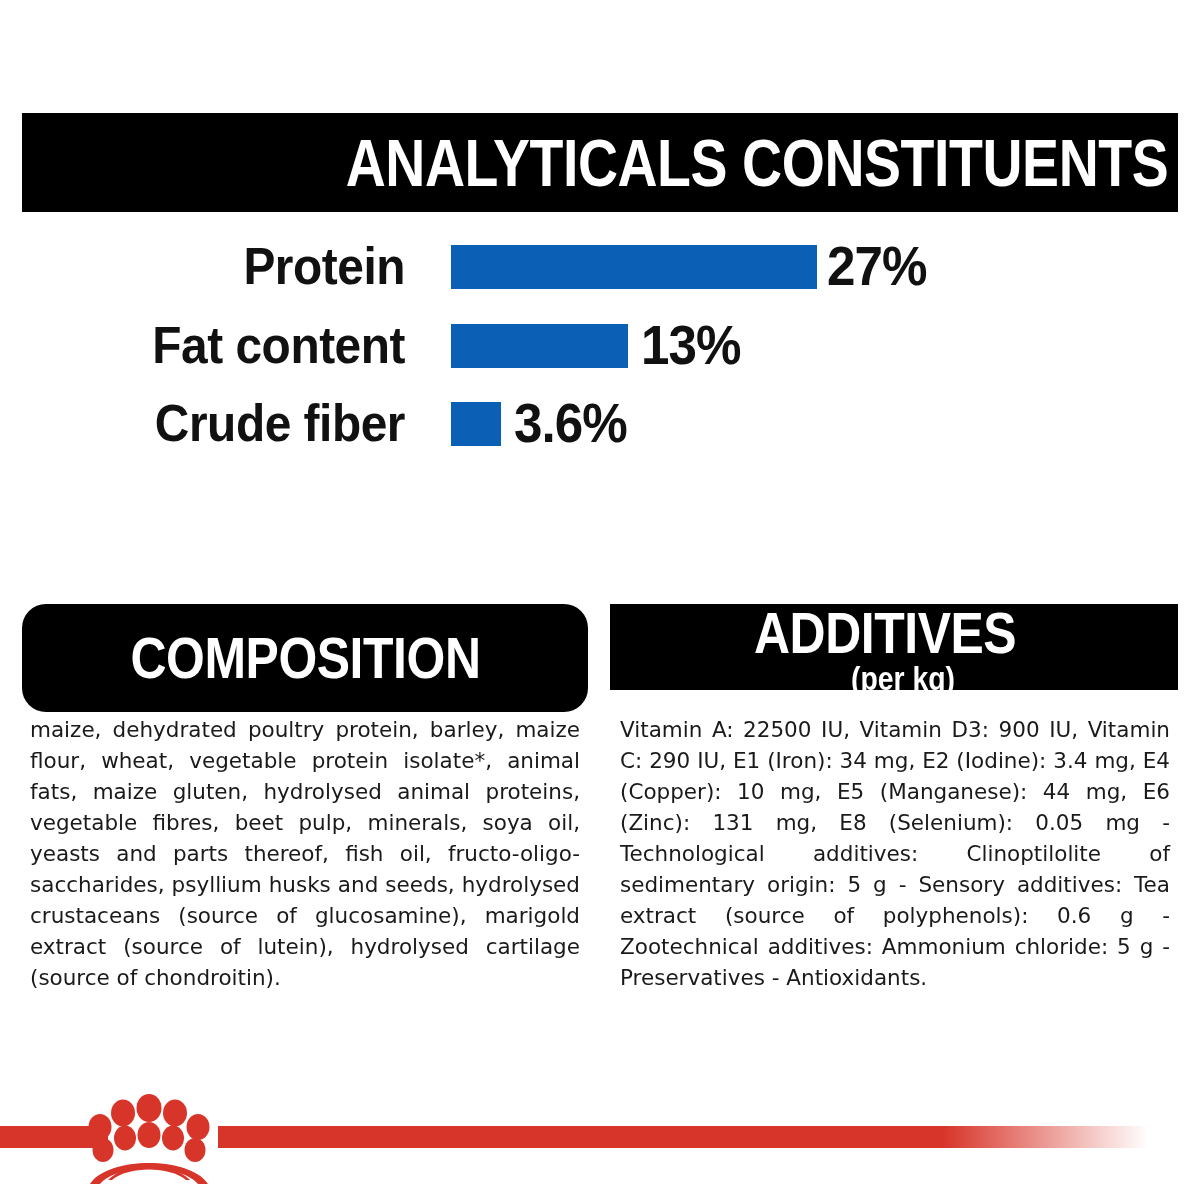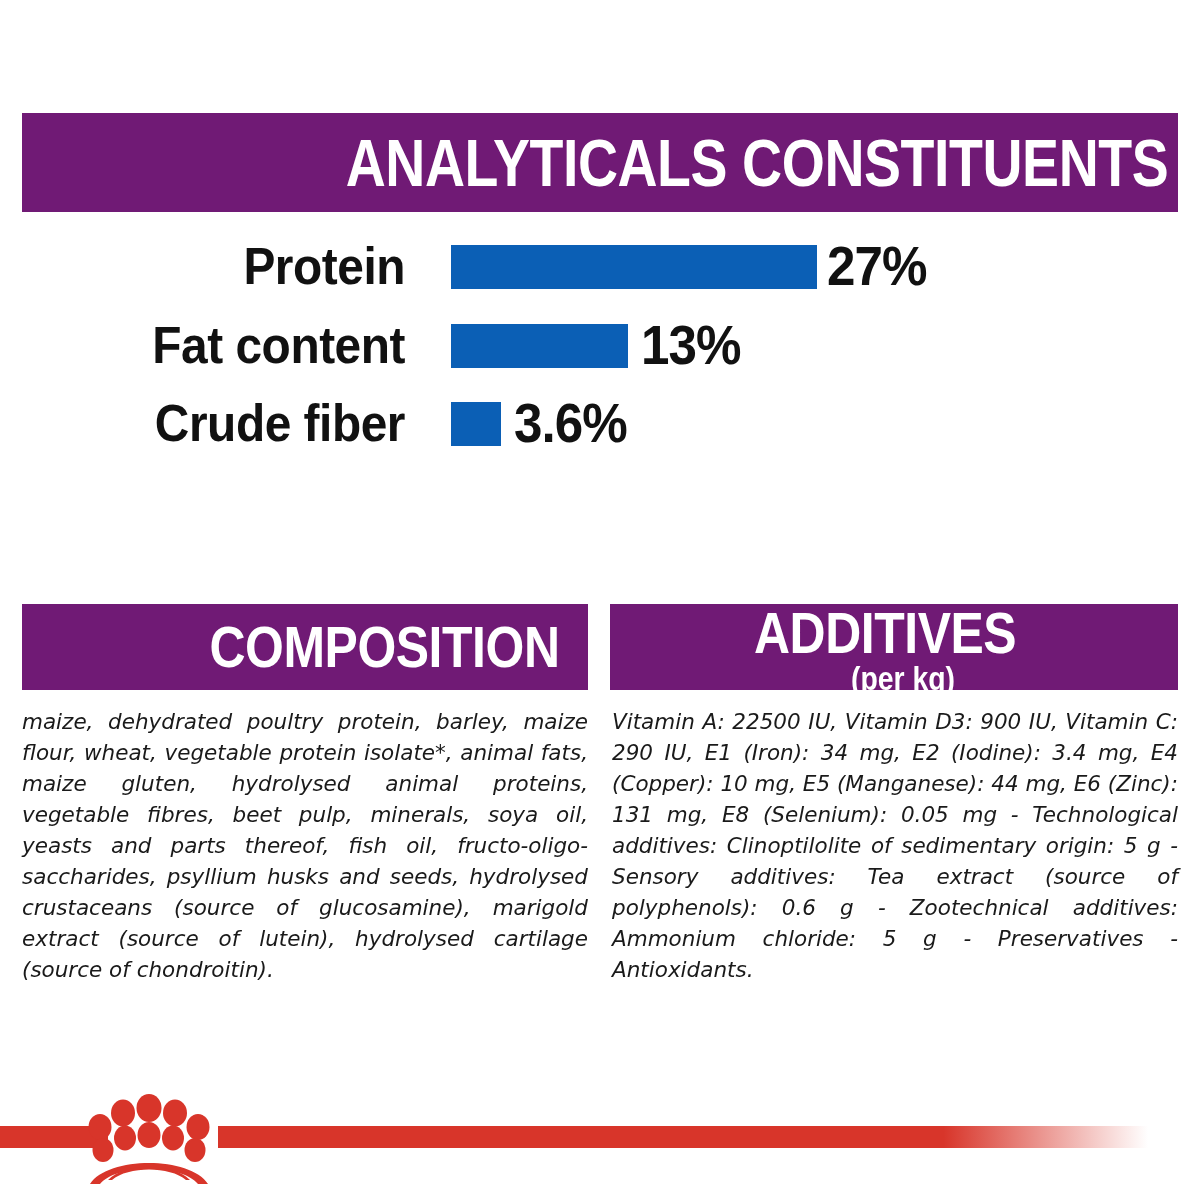--- a/index.html
+++ b/index.html
@@ -16,21 +16,21 @@
   }
 
   .page {
     position: absolute;
     inset: 0;
   }
 
   
   .banner {
     position: absolute;
-    background: #701a75;
+    background: #000000;
     display: flex;
     align-items: center;
     box-sizing: border-box;
   }
   .banner-title {
     color: #ffffff;
     font-family: "Liberation Sans", sans-serif;
     font-weight: 700;
     letter-spacing: -0.5px;
     line-height: 1;
@@ -49,22 +49,23 @@
   #banner-analyticals .banner-title {
     font-size: 66px;
     transform-origin: right center;
     transform: scaleX(0.84);
   }
 
   #banner-composition {
     left: 22px;
     top: 604px;
     width: 566px;
-    height: 86px;
-    justify-content: flex-end;
+    height: 108px;
+    justify-content: center;
+    border-radius: 24px;
   }
   #banner-composition .banner-title {
     font-size: 58px;
     transform-origin: center center;
     transform: scaleX(0.86);
   }
 
   #banner-additives {
     left: 610px;
     top: 604px;
@@ -159,22 +160,21 @@
     left: 22px;
     top: 706px;
     width: 566px;
   }
   #additives-text {
     left: 612px;
     top: 706px;
     width: 566px;
   }
   .text-col p {
-    margin: 0;
-    font-style: italic;
+    margin: 8px;
   }
 
   
   #footer {
     position: absolute;
     left: 0;
     top: 1086px;
     width: 1200px;
     height: 114px;
   }

